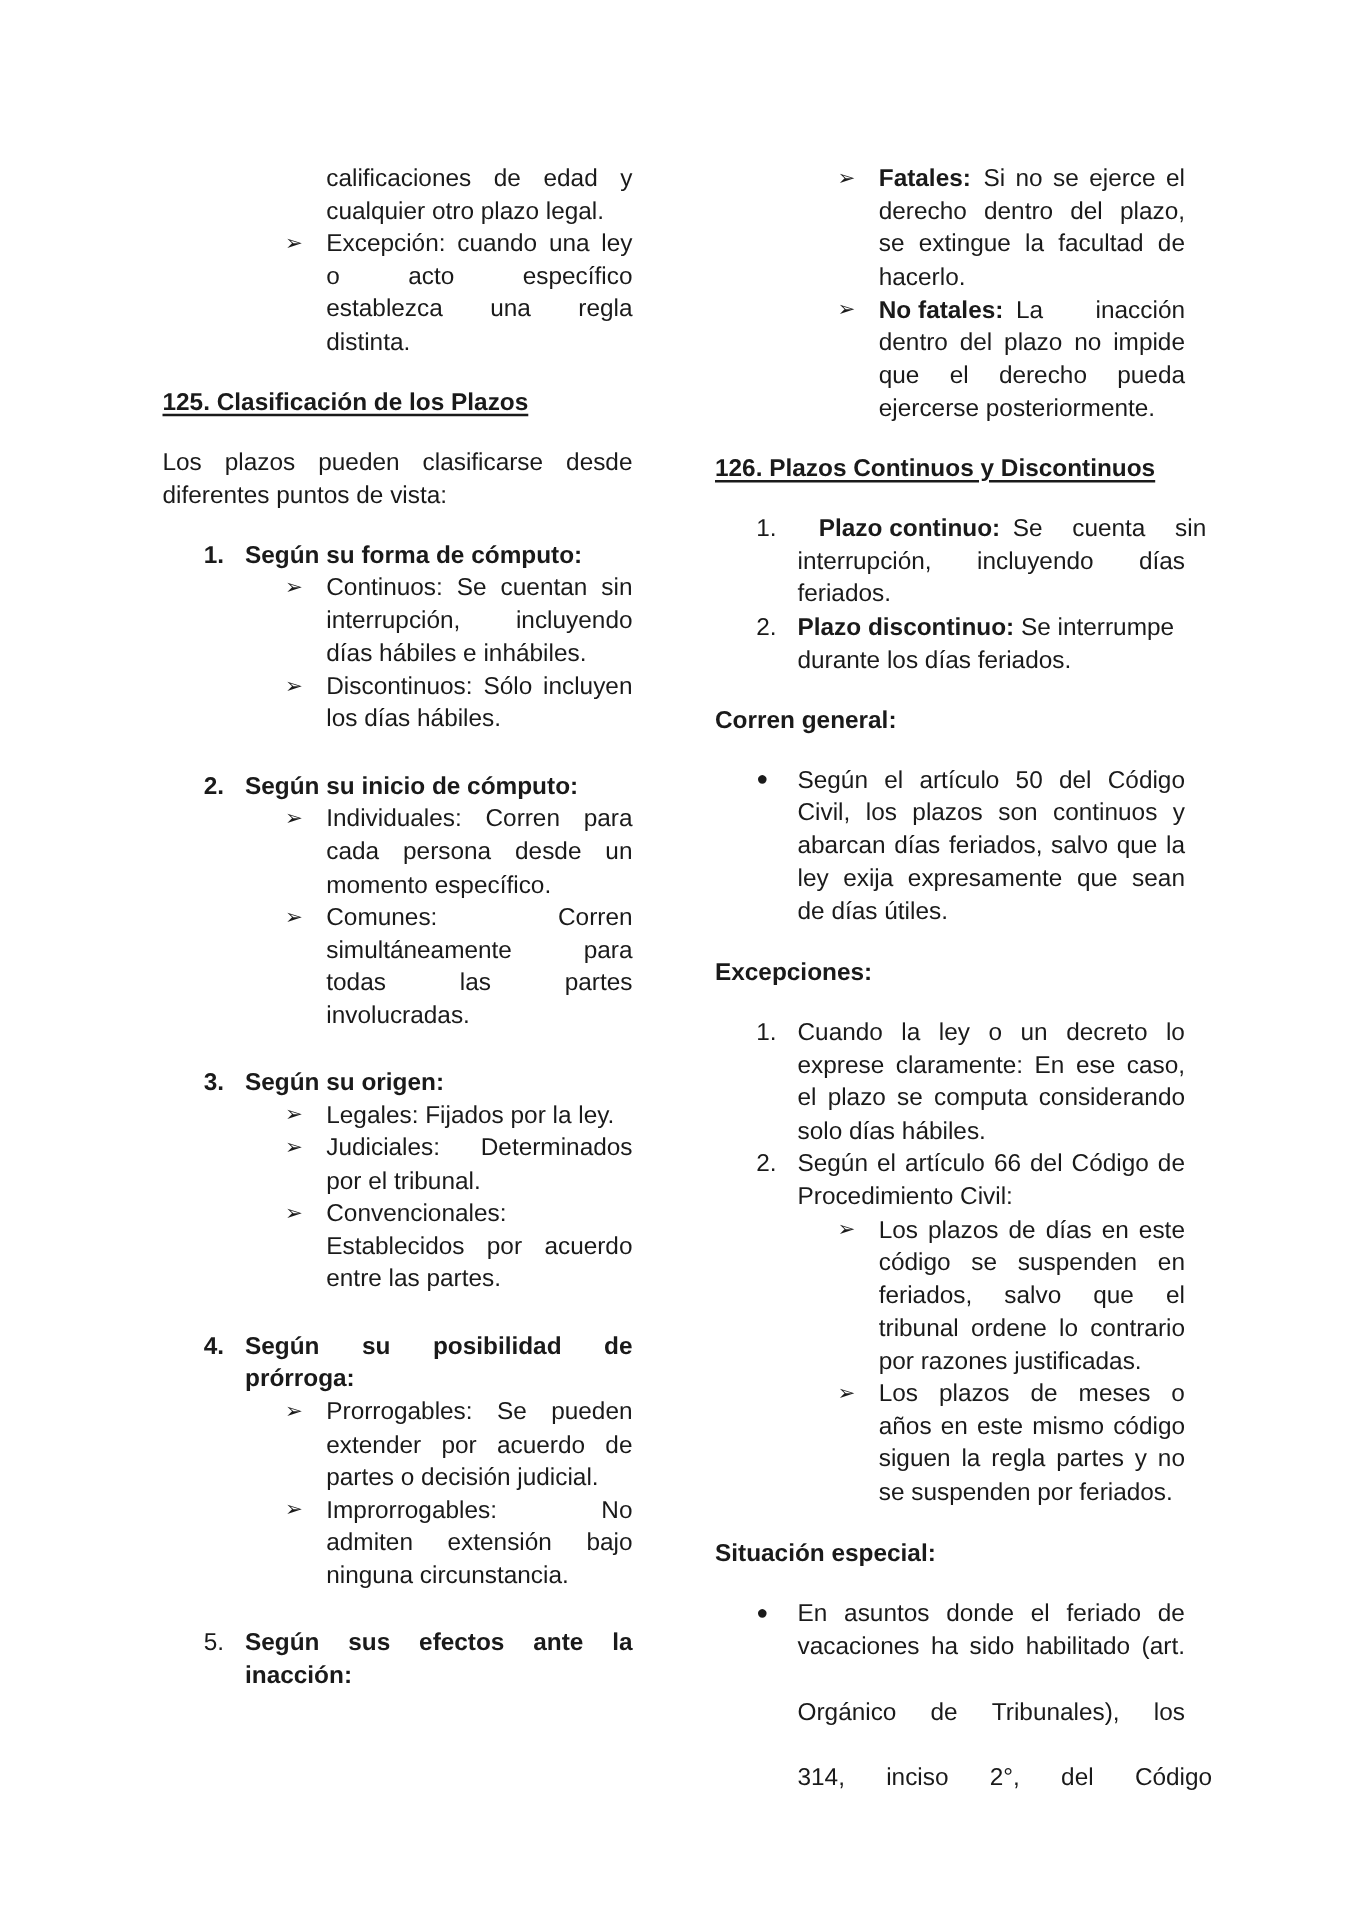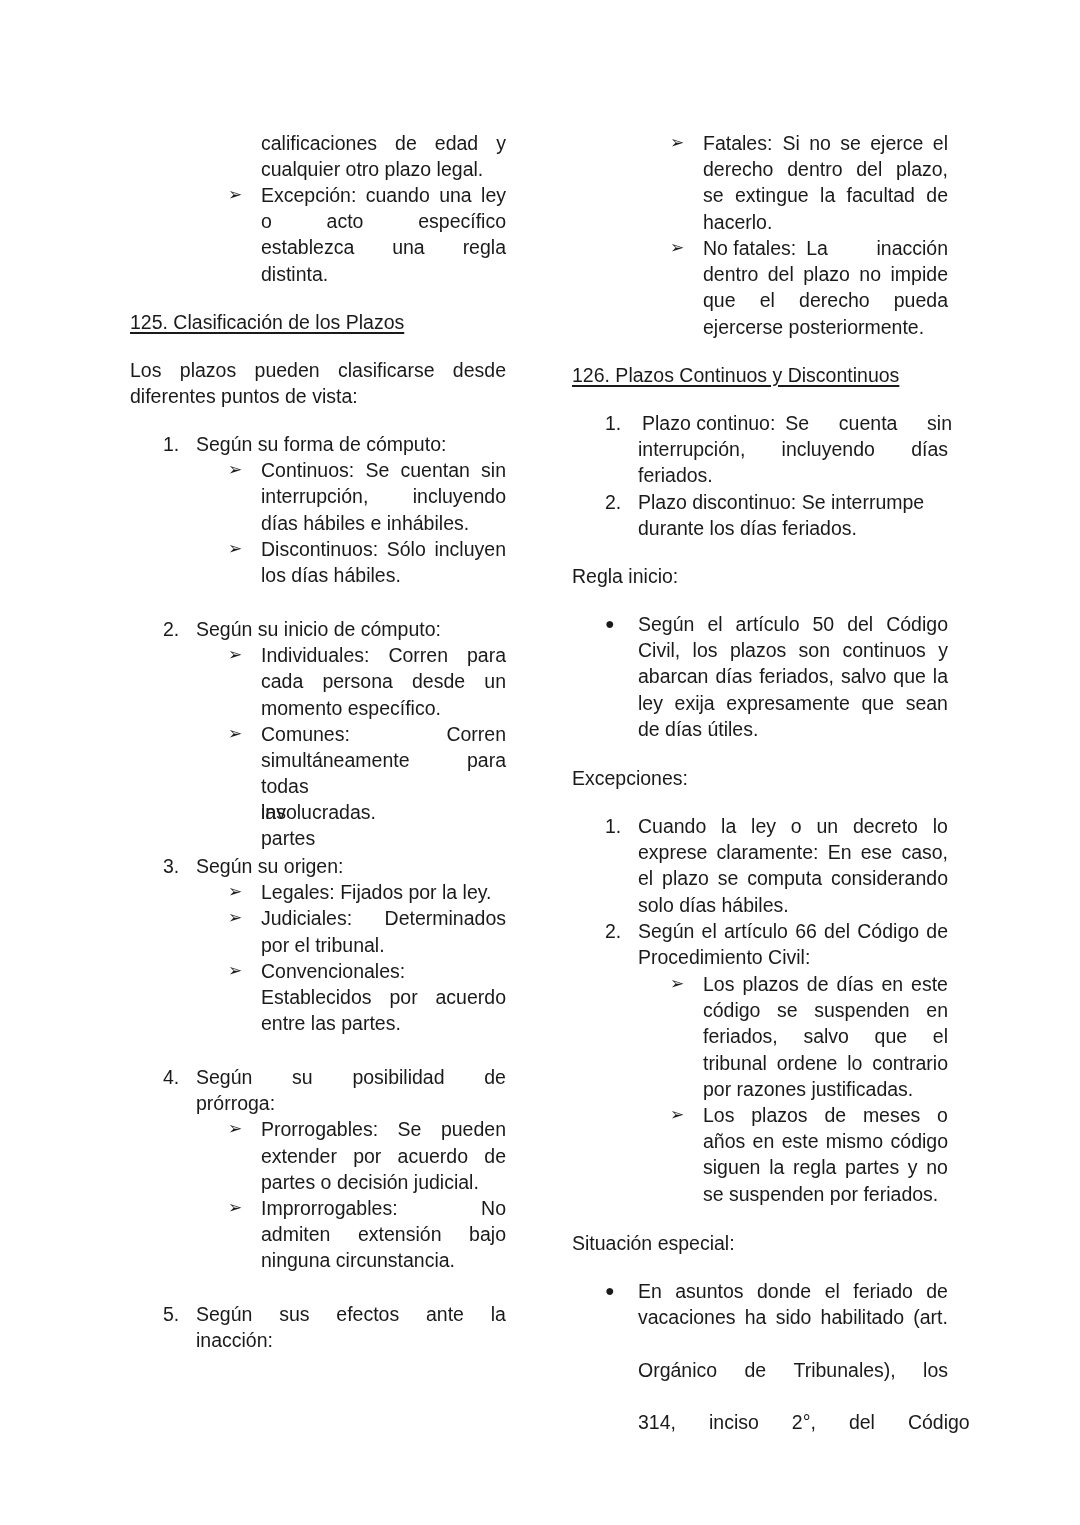--- a/index.html
+++ b/index.html
@@ -3,21 +3,21 @@
 <meta charset="utf-8">
 <style>
   html, body { margin:0; padding:0; background:#ffffff; }
   body { width:1080px; height:1525px; position:relative; overflow:hidden;
          font-family:"Liberation Sans", sans-serif; color:#1a1a1a; font-size:19.5px; }
   .col { position:absolute; top:0; }
   .left { left:130px; width:376px; }
   .right { left:572px; width:376px; }
   .line { position:absolute; height:26px; line-height:26px; white-space:nowrap; }
   .j { display:flex; justify-content:space-between; }
-  .b { font-weight:normal; }
+  .b { font-weight:bold; }
   .u { text-decoration:underline; text-underline-offset:3px; text-decoration-thickness:2px; }
   .marker { position:absolute; height:26px; line-height:26px; }
   .arrow { font-size:17px; }
   .dot { font-size:16px; }
 </style>
 </head>
 <body>
 
 <div id="page">
     <div class="col left">
@@ -93,21 +93,21 @@
       <div class="line" style="top: 694.6px; left: 131px;">momento específico.</div>
       <div class="marker arrow" style="top: 720.8px; left: 98px;">➢</div>
       <div class="line j" style="top: 720.8px; left: 131px; width: 245px;">
         <span>Comunes:</span>
         <span>Corren</span>
       </div>
       <div class="line j" style="top: 747px; left: 131px; width: 245px; gap: 12px;">
         <span>simultáneamente</span>
         <span>para</span>
       </div>
-      <div class="line j" style="top: 773.2px; left: 131px; width: 245px; flex-direction: column;">
+      <div class="line j" style="top: 773.2px; left: 131px; width: 245px;">
         <span>todas</span>
         <span>las</span>
         <span>partes</span>
       </div>
       <div class="line" style="top: 799.4px; left: 131px;">involucradas.</div>
       <div class="marker b" style="top: 853px; left: 33px;">3.</div>
       <div class="line b" style="top: 853px; left: 66px;">Según su origen:</div>
       <div class="marker arrow" style="top: 879.2px; left: 98px;">➢</div>
       <div class="line" style="top: 879.2px; left: 131px;">Legales: Fijados por la ley.</div>
       <div class="marker arrow" style="top: 905.4px; left: 98px;">➢</div>
@@ -194,31 +194,31 @@
       </div>
       <div class="line j" style="top: 287.4px; left: 131px; width: 245px;">
         <span>que</span>
         <span>el</span>
         <span>derecho</span>
         <span>pueda</span>
       </div>
       <div class="line" style="top: 313.6px; left: 131px;">ejercerse posteriormente.</div>
       <div class="line b u" style="top: 362px; left: 0px;">126. Plazos Continuos y Discontinuos</div>
       <div class="marker " style="top: 410px; left: 33px;">1.</div>
-      <div class="line" style="top: 410px; left: 70px; width: 310px; display: flex; justify-content: space-between; white-space: pre;"><span class="b">Plazo continuo:</span><span style="display: flex; flex: 1 1 0%; justify-content: space-between; padding-left: 10px;"><span>Se</span><span>cuenta</span><span>sin</span></span></div>
+      <div class="line" style="top: 410px; left: 83px; width: 310px; display: flex; justify-content: space-between; white-space: pre;"><span class="b">Plazo continuo:</span><span style="display: flex; flex: 1 1 0%; justify-content: space-between; padding-left: 10px;"><span>Se</span><span>cuenta</span><span>sin</span></span></div>
       <div class="line j" style="top: 436px; left: 66px; width: 310px;">
         <span>interrupción,</span>
         <span>incluyendo</span>
         <span>días</span>
       </div>
       <div class="line" style="top: 462px; left: 66px;">feriados.</div>
       <div class="marker " style="top: 489px; left: 33px;">2.</div>
       <div class="line" style="top: 489px; left: 66px;"><span class="b">Plazo discontinuo:</span><span style="white-space: pre;"> Se interrumpe</span></div>
       <div class="line" style="top: 515px; left: 66px;">durante los días feriados.</div>
-      <div class="line b" style="top: 563px; left: 0px;">Regla inicio:</div>
+      <div class="line b" style="top: 563px; left: 0px;">Corren general:</div>
       <div class="marker dot" style="top: 611px; left: 33px;">●</div>
       <div class="line j" style="top: 611px; left: 66px; width: 310px;">
         <span>Según</span>
         <span>el</span>
         <span>artículo</span>
         <span>50</span>
         <span>del</span>
         <span>Código</span>
       </div>
       <div class="line j" style="top: 637.2px; left: 66px; width: 310px;">

